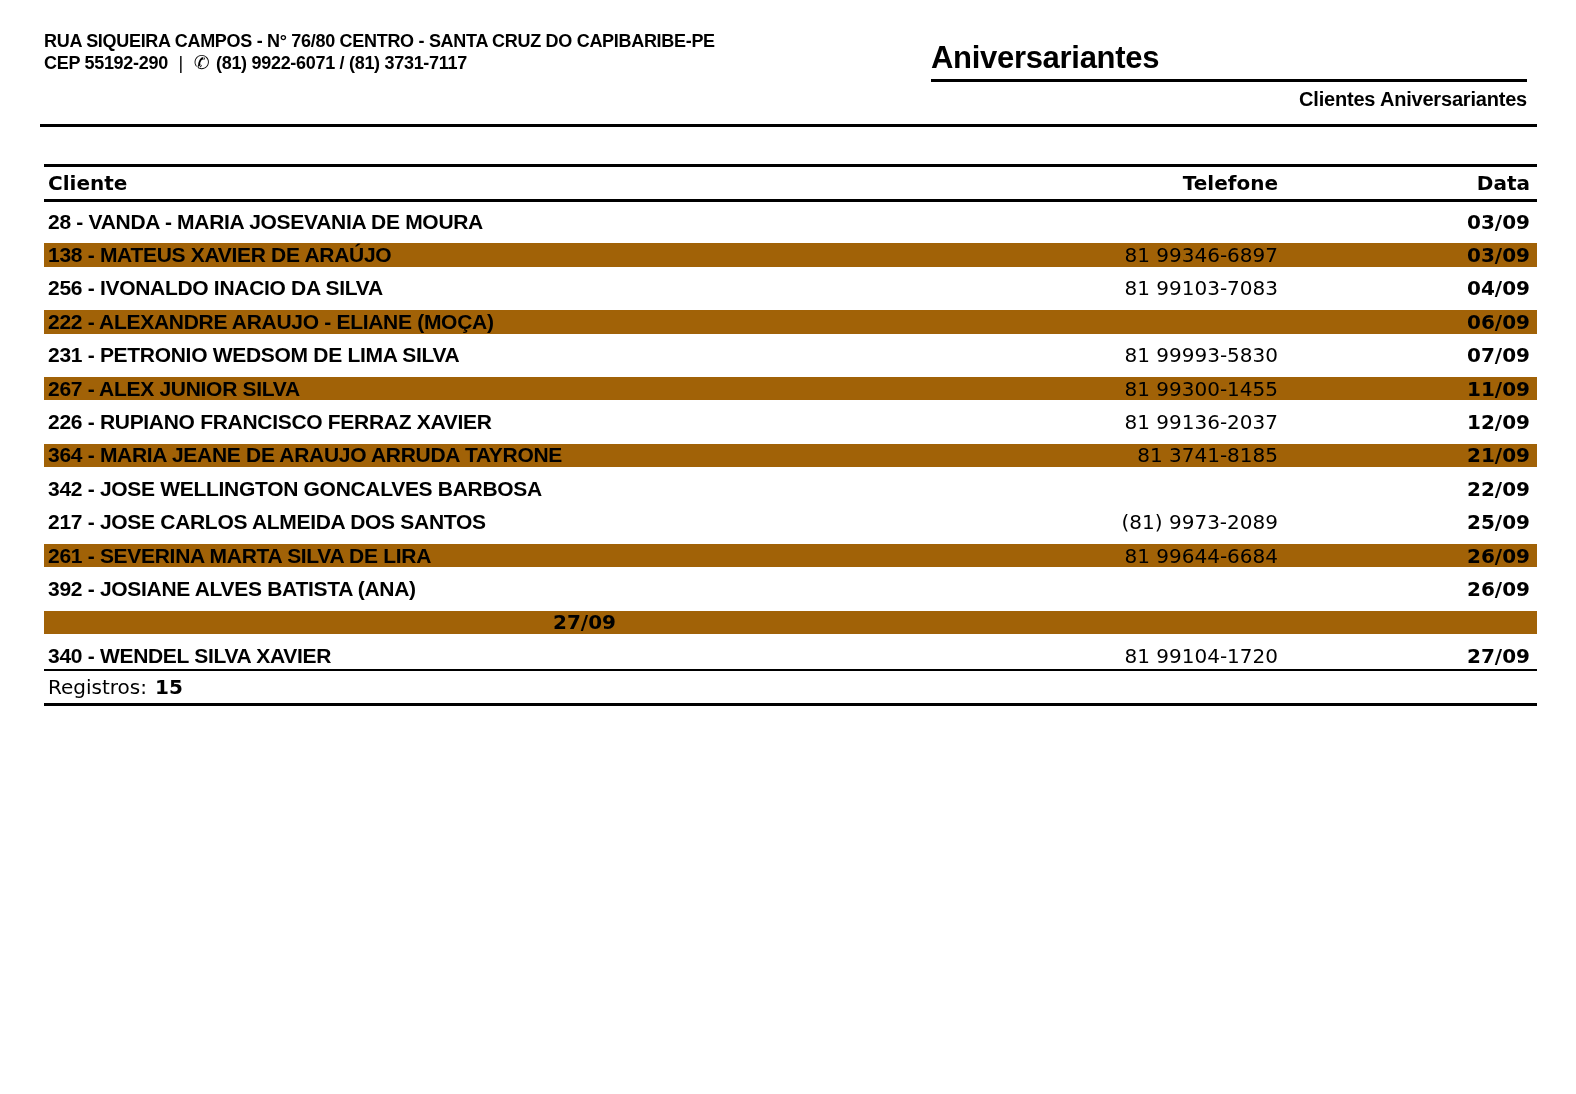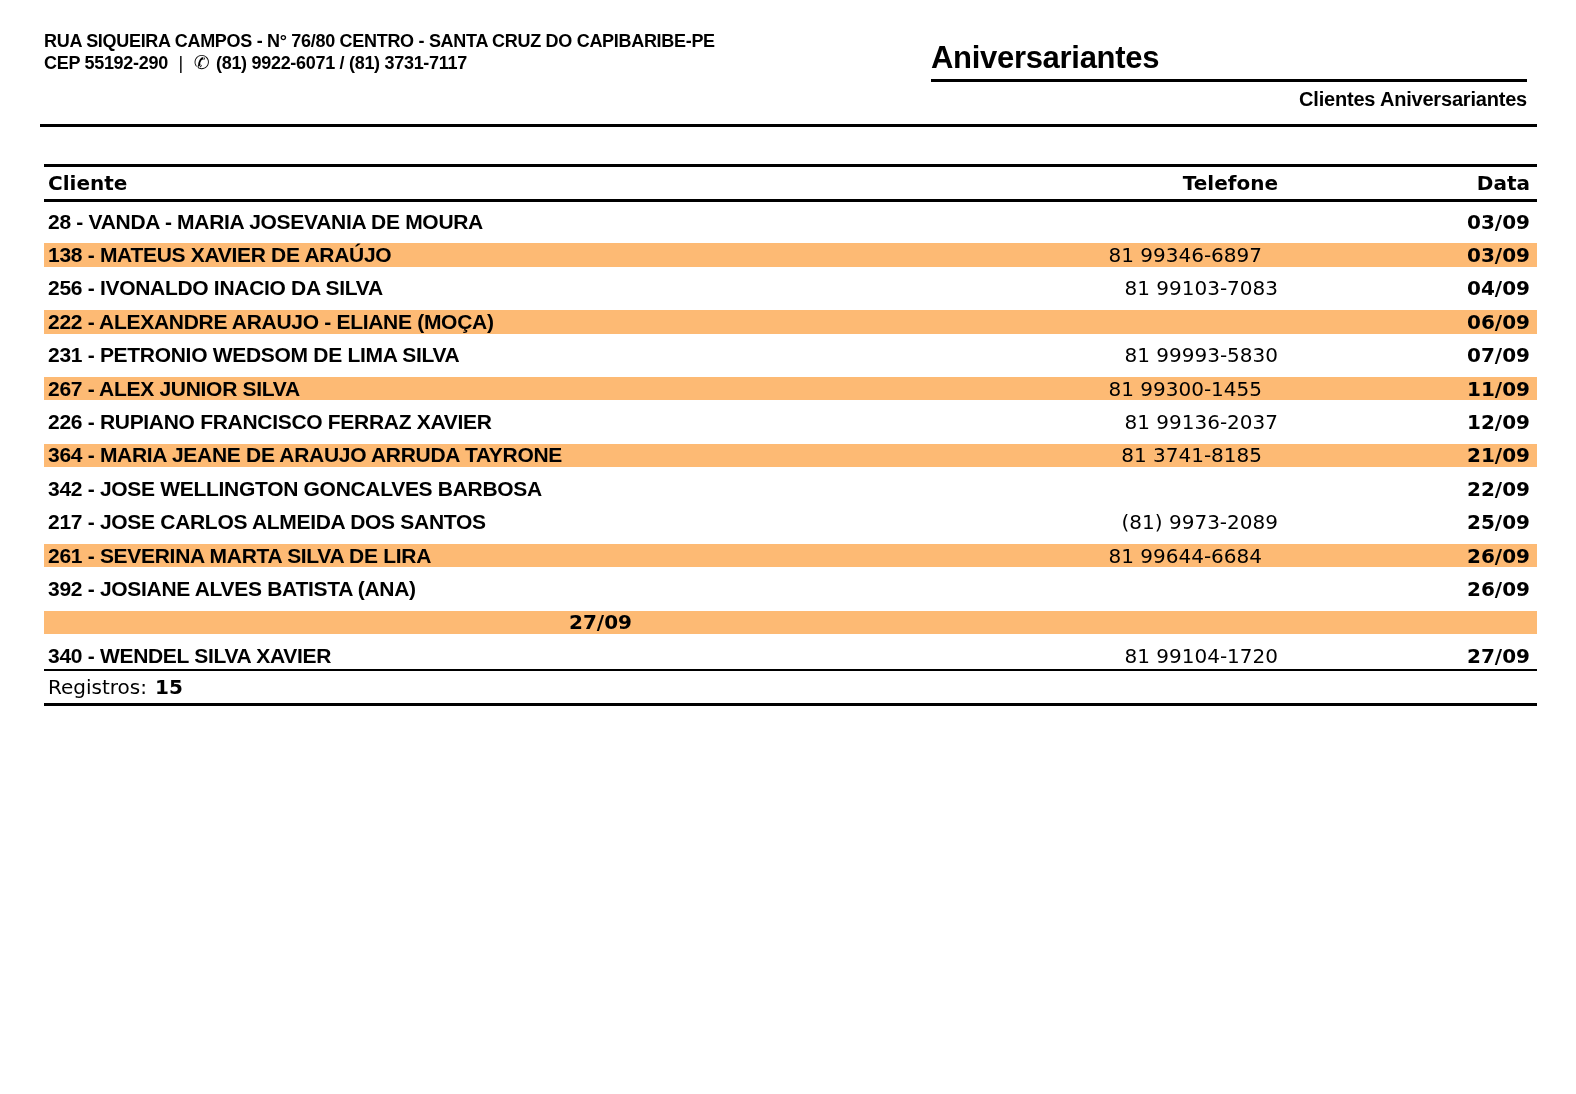--- a/index.html
+++ b/index.html
@@ -101,21 +101,21 @@
   }
   .row {
     display: flex;
     align-items: center;
     height: 33.4px;
     box-sizing: border-box;
     padding-top: 8px;
     padding-bottom: 2px;
     background-clip: content-box;
   }
-  .row.striped { background-color: #fdba74; background-clip: content-box; gap: 16px; }
+  .row.striped { background-color: #a16207; background-clip: content-box; }
 
   .col-cliente {
     flex: 1;
     padding-left: 4px;
     font-family: "Liberation Sans", sans-serif;
     font-weight: bold;
     font-size: 21px;
     letter-spacing: -0.3px;
     white-space: nowrap;
     overflow: hidden;

